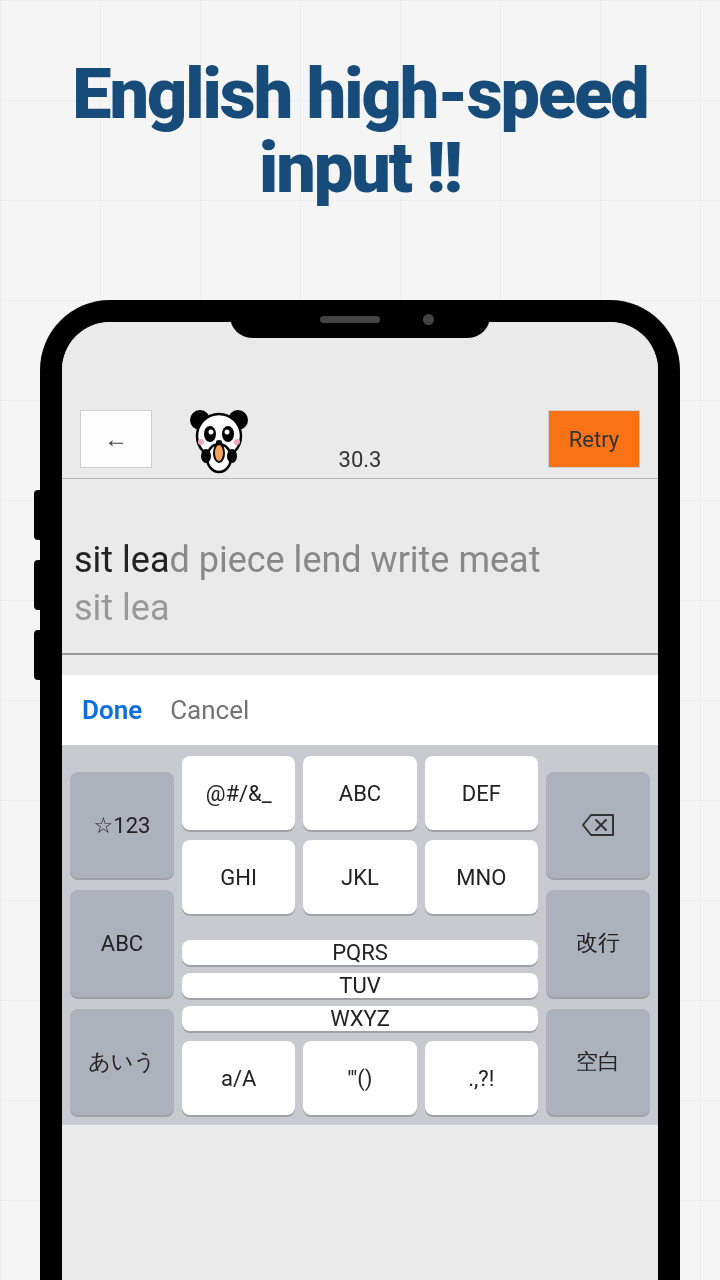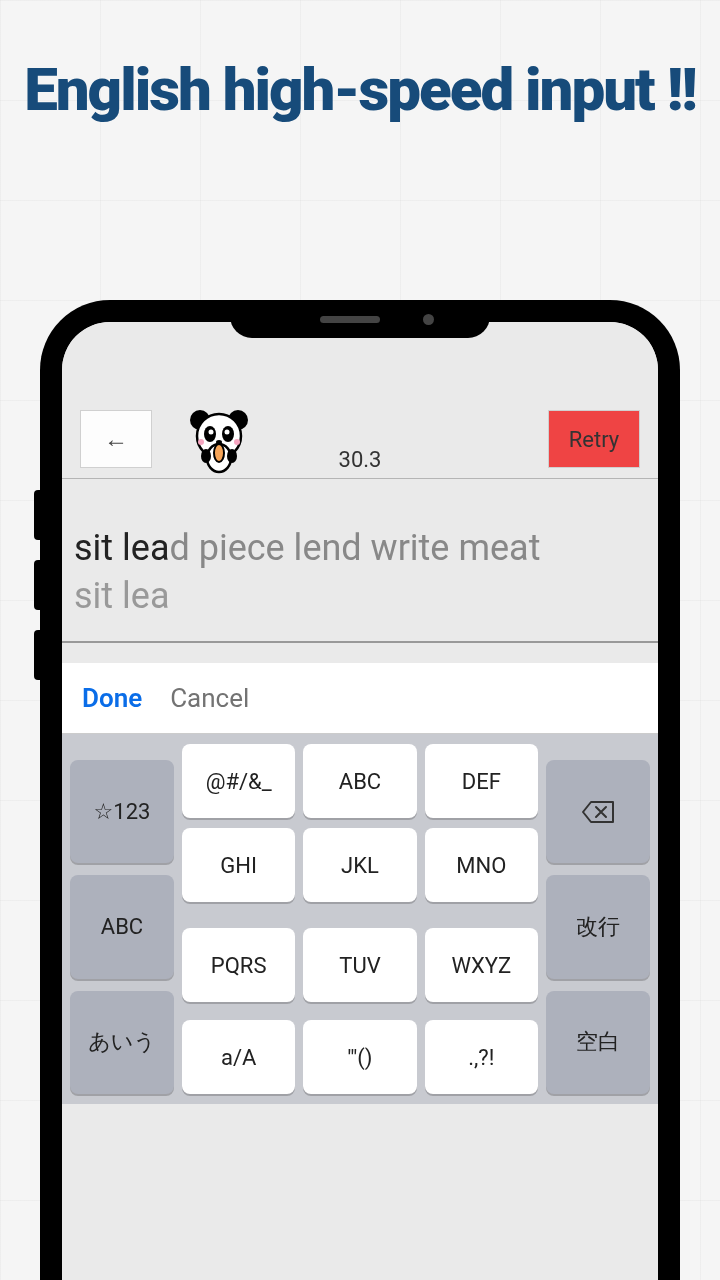--- a/index.html
+++ b/index.html
@@ -26,21 +26,21 @@
         linear-gradient(rgba(200,200,200,0.15) 1px, transparent 1px),
         linear-gradient(90deg, rgba(200,200,200,0.15) 1px, transparent 1px);
       background-size: 100px 100px;
       z-index: 0;
     }
     
     .headline {
       position: relative;
       z-index: 1;
       text-align: center;
-      font-size: 60px;
+      font-size: 70px;
       font-weight: 900;
       color: #174b7a;
       line-height: 1.05;
       padding: 58px 20px 30px;
       letter-spacing: -2px;
     }
     
     
     .phone {
       position: absolute;
@@ -128,21 +128,21 @@
       display: flex;
       align-items: center;
       justify-content: center;
       font-size: 24px;
       color: #444;
     }
     
     .retry-btn {
       width: 92px;
       height: 58px;
-      background: #ef4444;
+      background: #f97316;
       border: 1px solid #d0d0d0;
       display: flex;
       align-items: center;
       justify-content: center;
       font-size: 22px;
       color: #333;
     }
     
     .panda-wrap {
       position: absolute;
@@ -172,20 +172,21 @@
       padding: 48px 12px 24px 12px;
       background: #eaeaea;
       border-bottom: 2px solid #999;
     }
     
     .target-text {
       font-size: 36px;
       color: #888;
       white-space: nowrap;
       overflow: hidden;
+      margin-top: 12px;
     }
     
     .target-text .typed {
       color: #222;
     }
     
     .input-text {
       font-size: 36px;
       color: #999;
       margin-top: 6px;
@@ -341,21 +342,21 @@
           <div class="kb-row" style="margin-bottom:0;">
             <div class="key">@#/&amp;_</div>
             <div class="key">ABC</div>
             <div class="key">DEF</div>
           </div>
           <div class="kb-row" style="margin-bottom:16px;text-align:center;">
             <div class="key">GHI</div>
             <div class="key">JKL</div>
             <div class="key">MNO</div>
           </div>
-          <div class="kb-row" style="margin-bottom:8px;">
+          <div class="kb-row" style="margin-bottom:0;flex-direction:column;">
             <div class="key">PQRS</div>
             <div class="key">TUV</div>
             <div class="key">WXYZ</div>
           </div>
           <div class="kb-row" style="margin-bottom:0;">
             <div class="key">a/A</div>
             <div class="key">'"()</div>
             <div class="key">.,?!</div>
           </div>
         </div>

